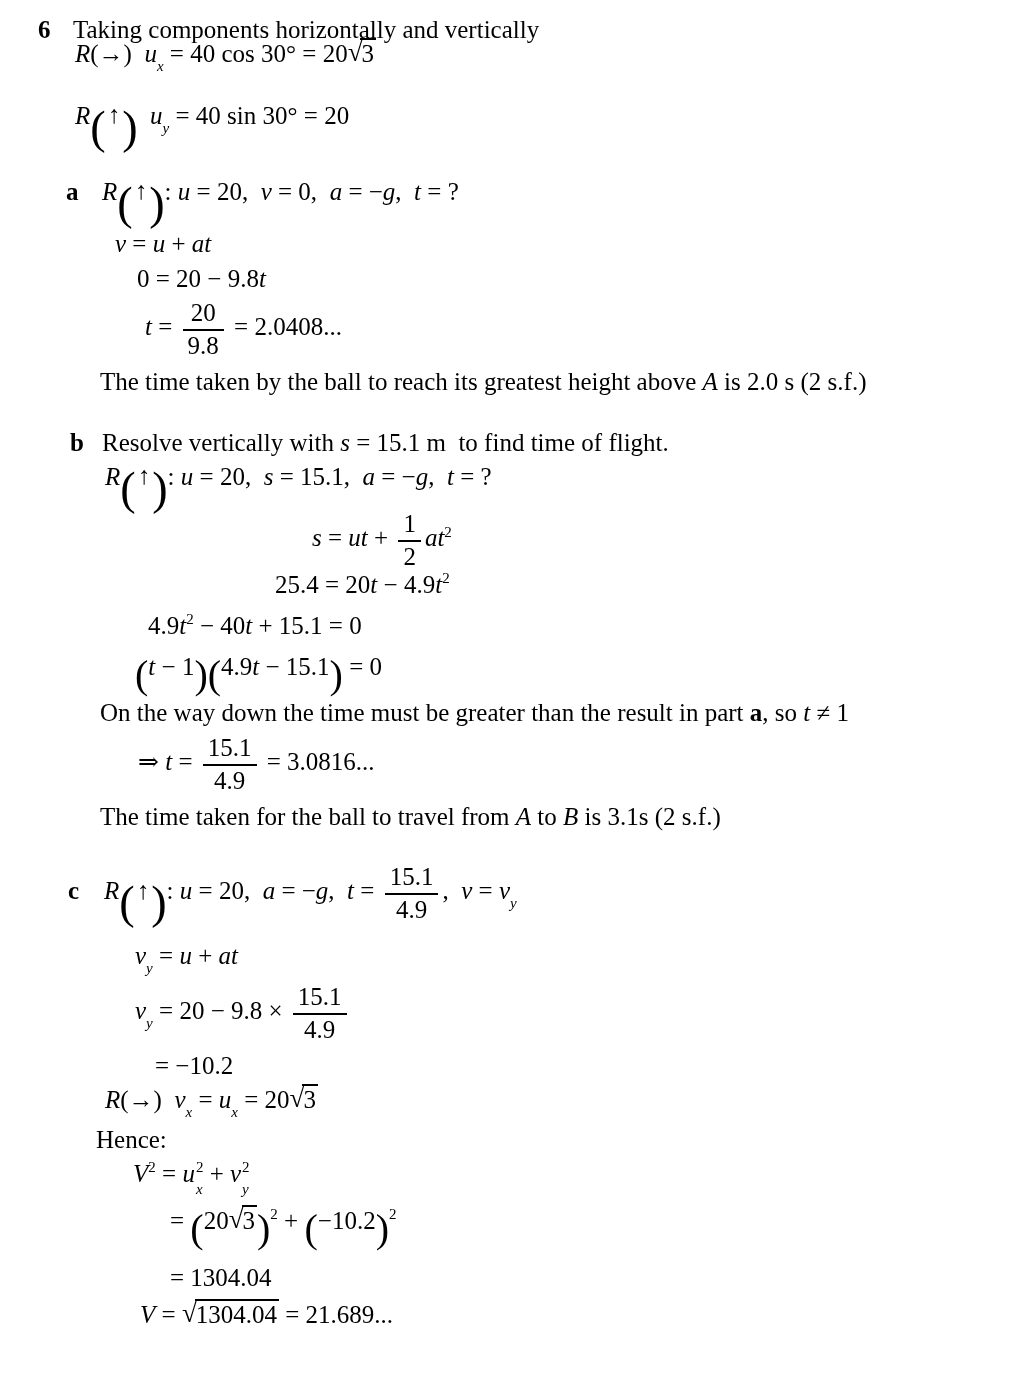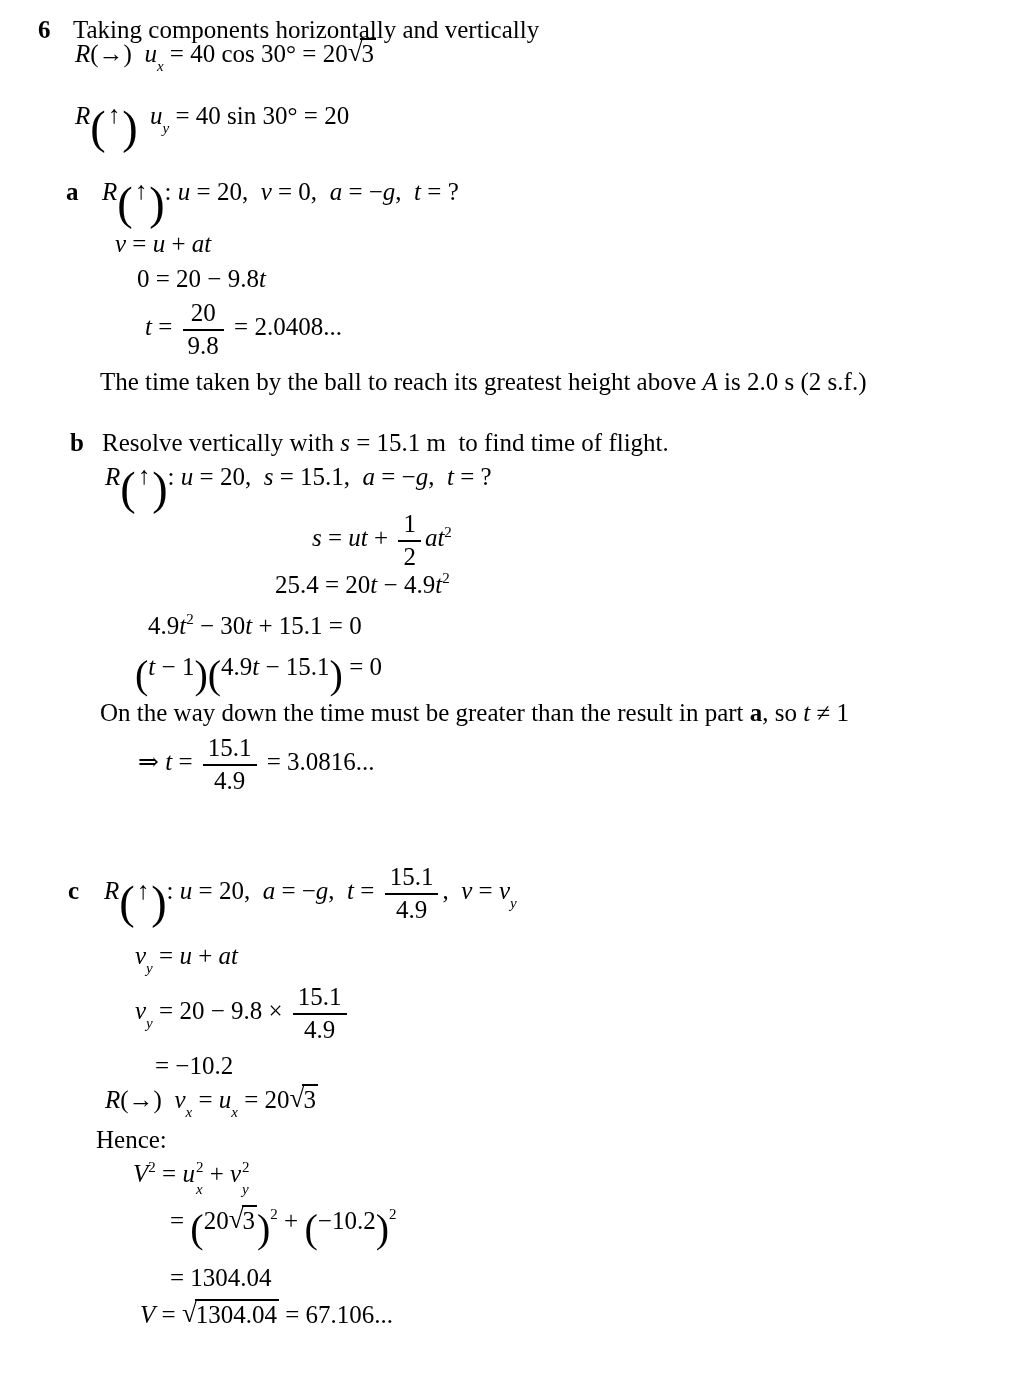--- a/index.html
+++ b/index.html
@@ -52,27 +52,28 @@
 
   <div class="row" style="top:427px;left:70px">
     <span class="plabel" style="width:32px">b</span><span><span>Resolve vertically with </span><span class="it">s</span><span> = 15.1 m to find time of flight.</span></span>
   </div>
   <div class="row" style="top:459px;left:105px"><span class="it">R</span><span class="parrow"><span class="tp">(</span><span class="ar">↑</span><span class="tp">)</span></span><span>: </span><span class="it">u</span><span> = 20, </span><span class="it">s</span><span> = 15.1, </span><span class="it">a</span><span> = −</span><span class="it">g</span><span>, </span><span class="it">t</span><span> = ?</span></div>
   <div class="row" style="top:510px;left:312px"><span class="it">s</span><span> = </span><span class="it">ut</span><span> + </span><span class="frac">
         <span class="fn">1</span>
         <span class="fd">2</span>
       </span><span class="it">at</span><span class="sp">2</span></div>
   <div class="row" style="top:569px;left:275px"><span>25.4 = 20</span><span class="it">t</span><span> − 4.9</span><span class="it">t</span><span class="sp">2</span></div>
-  <div class="row" style="top:610px;left:148px"><span>4.9</span><span class="it">t</span><span class="sp">2</span><span> − 30</span><span class="it">t</span><span> + 15.1 = 0</span></div>
+  <div class="row" style="top:610px;left:148px"><span>4.9</span><span class="it">t</span><span class="sp">2</span><span> − 40</span><span class="it">t</span><span> + 15.1 = 0</span></div>
   <div class="row" style="top:649px;left:135px"><span class="tallp">(</span><span class="it">t</span><span> − 1</span><span class="tallp">)</span><span class="tallp">(</span><span>4.9</span><span class="it">t</span><span> − 15.1</span><span class="tallp">)</span><span> = 0</span></div>
   <div class="row" style="top:697px;left:100px"><span>On the way down the time must be greater than the result in part </span><span class="bold">a</span><span>, so </span><span class="it">t</span><span> ≠ 1</span></div>
   <div class="row" style="top:734px;left:138px"><span>⇒ </span><span class="it">t</span><span> = </span><span class="frac">
         <span class="fn">15.1</span>
         <span class="fd">4.9</span>
       </span><span> = 3.0816...</span></div>
+  <div class="row" style="top:801px;left:100px"><span>The time taken for the ball to travel from </span><span class="it">A</span><span> to </span><span class="it">B</span><span> is 3.1s (2 s.f.)</span></div>
 
   <div class="row" style="top:863px;left:68px">
     <span class="plabel" style="width:36px">c</span><span><span class="it">R</span><span class="parrow"><span class="tp">(</span><span class="ar">↑</span><span class="tp">)</span></span><span>: </span><span class="it">u</span><span> = 20, </span><span class="it">a</span><span> = −</span><span class="it">g</span><span>, </span><span class="it">t</span><span> = </span><span class="frac">
           <span class="fn">15.1</span>
           <span class="fd">4.9</span>
         </span><span>, </span><span class="it">v</span><span> = </span><span class="it">v</span><span class="sb it">y</span></span>
   </div>
   <div class="row" style="top:940px;left:135px"><span class="it">v</span><span class="sb it">y</span><span> = </span><span class="it">u</span><span> + </span><span class="it">at</span></div>
   <div class="row" style="top:983px;left:135px"><span class="it">v</span><span class="sb it">y</span><span> = 20 − 9.8 × </span><span class="frac">
         <span class="fn">15.1</span>
@@ -83,15 +84,15 @@
   <div class="row" style="top:1124px;left:96px"><span>Hence:</span></div>
   <div class="row" style="top:1157px;left:133px"><span class="it">V</span><span class="sp">2</span><span> = </span><span class="sswrap"><span class="it">u</span><span class="sscol">
           <span>2</span>
           <span class="it">x</span>
         </span></span><span> + </span><span class="sswrap"><span class="it">v</span><span class="sscol">
           <span>2</span>
           <span class="it">y</span>
         </span></span></div>
   <div class="row" style="top:1203px;left:170px"><span>= </span><span class="tallp">(</span><span>20</span><span class="sqrt"><span class="rsign">√</span><span class="rcand">3</span></span><span class="tallp">)</span><span class="sp">2</span><span> + </span><span class="tallp">(</span><span>−10.2</span><span class="tallp">)</span><span class="sp">2</span></div>
   <div class="row" style="top:1262px;left:170px"><span>= 1304.04</span></div>
-  <div class="row" style="top:1297px;left:140px"><span class="it">V</span><span> = </span><span class="sqrt"><span class="rsign">√</span><span class="rcand">1304.04</span></span><span> = 67.106...</span></div>
+  <div class="row" style="top:1297px;left:140px"><span class="it">V</span><span> = </span><span class="sqrt"><span class="rsign">√</span><span class="rcand">1304.04</span></span><span> = 21.689...</span></div>
 
 </div>
 
 </body></html>

